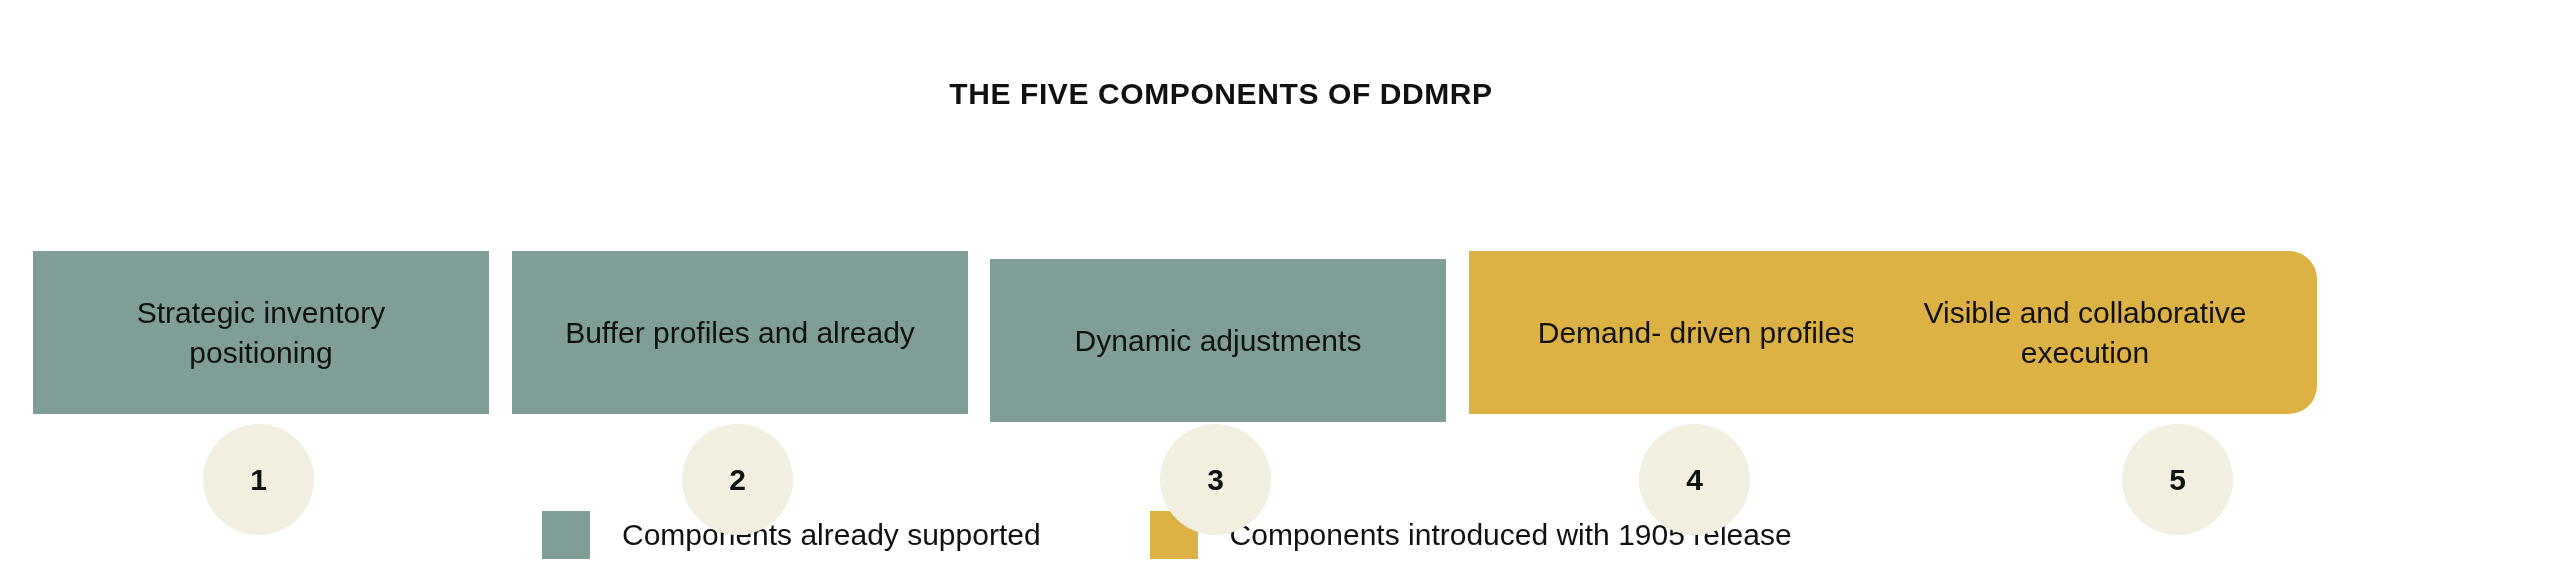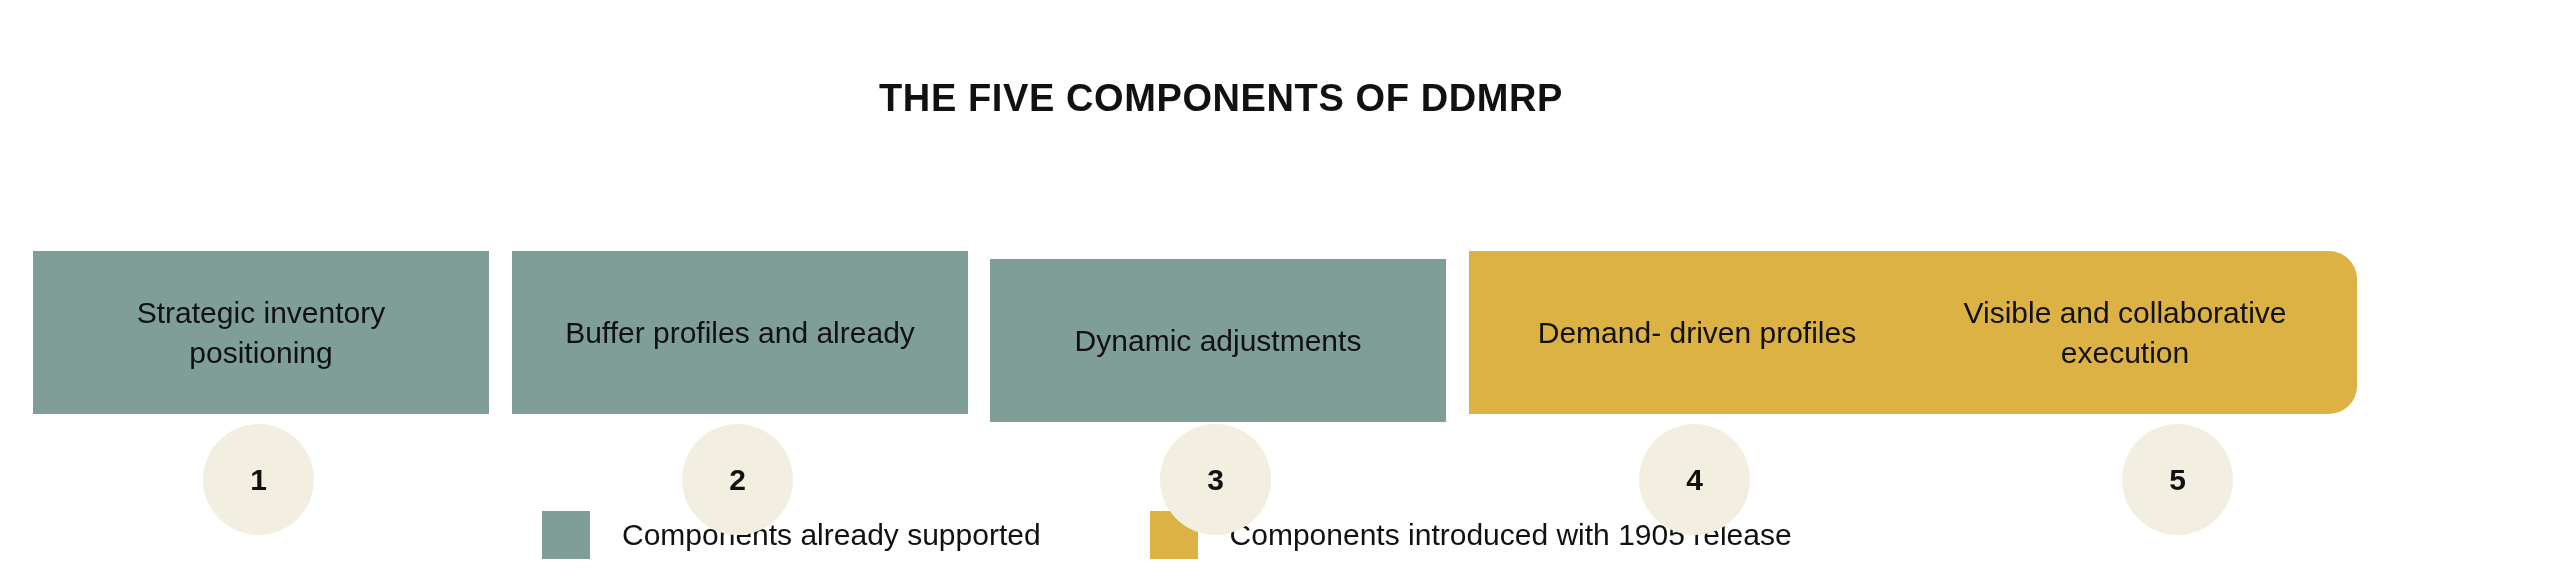--- a/index.html
+++ b/index.html
@@ -20,21 +20,21 @@
   }
 
   
   .chart-title {
     position: absolute;
     left: 0;
     top: 77px;
     width: 2442px;
     text-align: center;
     font-family: "Liberation Sans", sans-serif;
-    font-size: 38px;
+    font-size: 30px;
     font-weight: bold;
     letter-spacing: 0.6px;
     color: #111111;
     white-space: nowrap;
   }
 
   
   .components-row {
     position: absolute;
     left: 33px;
@@ -147,21 +147,21 @@
       </div>
       <div class="badge" style="left: 1127px;">
         <span class="badge-number">3</span>
       </div>
       <div class="component introduced" style="left: 1436px; width: 456px;">
         <div class="component-label">Demand- driven profiles</div>
       </div>
       <div class="badge" style="left: 1606px;">
         <span class="badge-number">4</span>
       </div>
-      <div class="component introduced" style="left: 1860px; width: 464px; border-radius: 28px;">
+      <div class="component introduced" style="left: 1820px; width: 464px; border-radius: 28px;">
         <div class="component-label">Visible and collaborative
 execution</div>
       </div>
       <div class="badge" style="left: 2089px;">
         <span class="badge-number">5</span>
       </div>
     </div>
 
   <div class="legend">
       <div class="legend-item">

